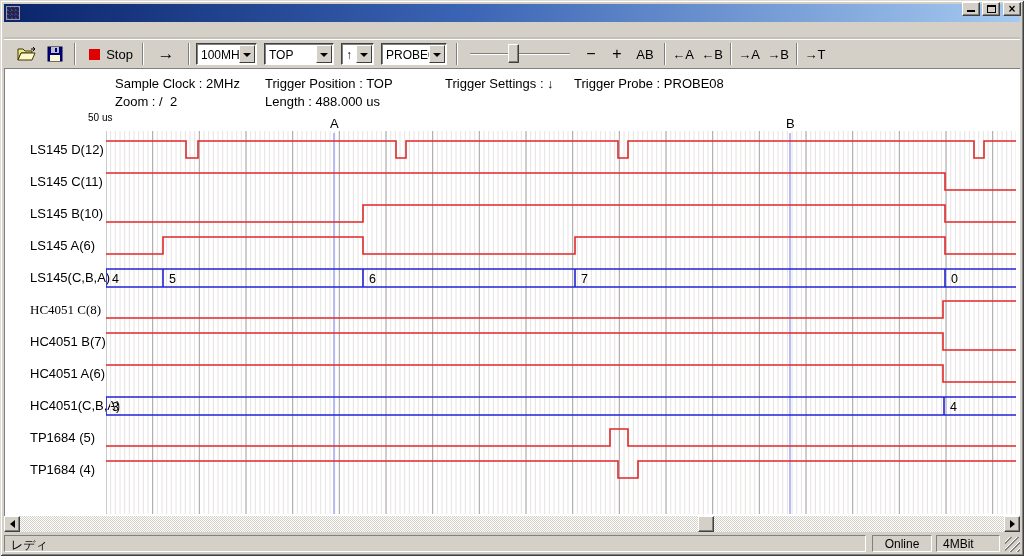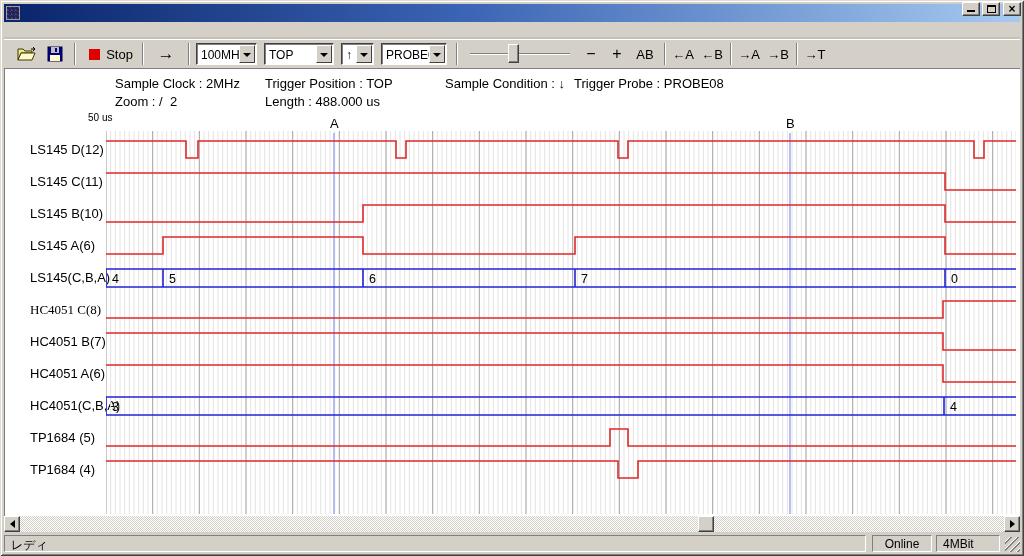--- a/index.html
+++ b/index.html
@@ -169,21 +169,21 @@
     <div class="tsep" style="left:792px;"></div>
     <div class="tbtn" style="left:797px;width:28px;">
         <span>→T</span>
       </div>
   </div>
 
   <div class="client"></div>
 
   <span class="info-text" style="left:115px;top:76px;">Sample Clock : 2MHz</span>
   <span class="info-text" style="left:265px;top:76px;">Trigger Position : TOP</span>
-  <span class="info-text" style="left:445px;top:76px;">Sample Condition : ↓</span>
+  <span class="info-text" style="left:445px;top:76px;">Trigger Settings : ↓</span>
   <span class="info-text" style="left:574px;top:76px;">Trigger Probe : PROBE08</span>
   <span class="info-text" style="left:115px;top:94px;">Zoom : /  2</span>
   <span class="info-text" style="left:265px;top:94px;">Length : 488.000 us</span>
 
   <span class="timescale">50 us</span>
 
   <div id="channel-labels">
       <span class="chan-label" style="top: 142px;">LS145 D(12)</span>
       <span class="chan-label" style="top: 174px;">LS145 C(11)</span>
       <span class="chan-label" style="top: 206px;">LS145 B(10)</span>

